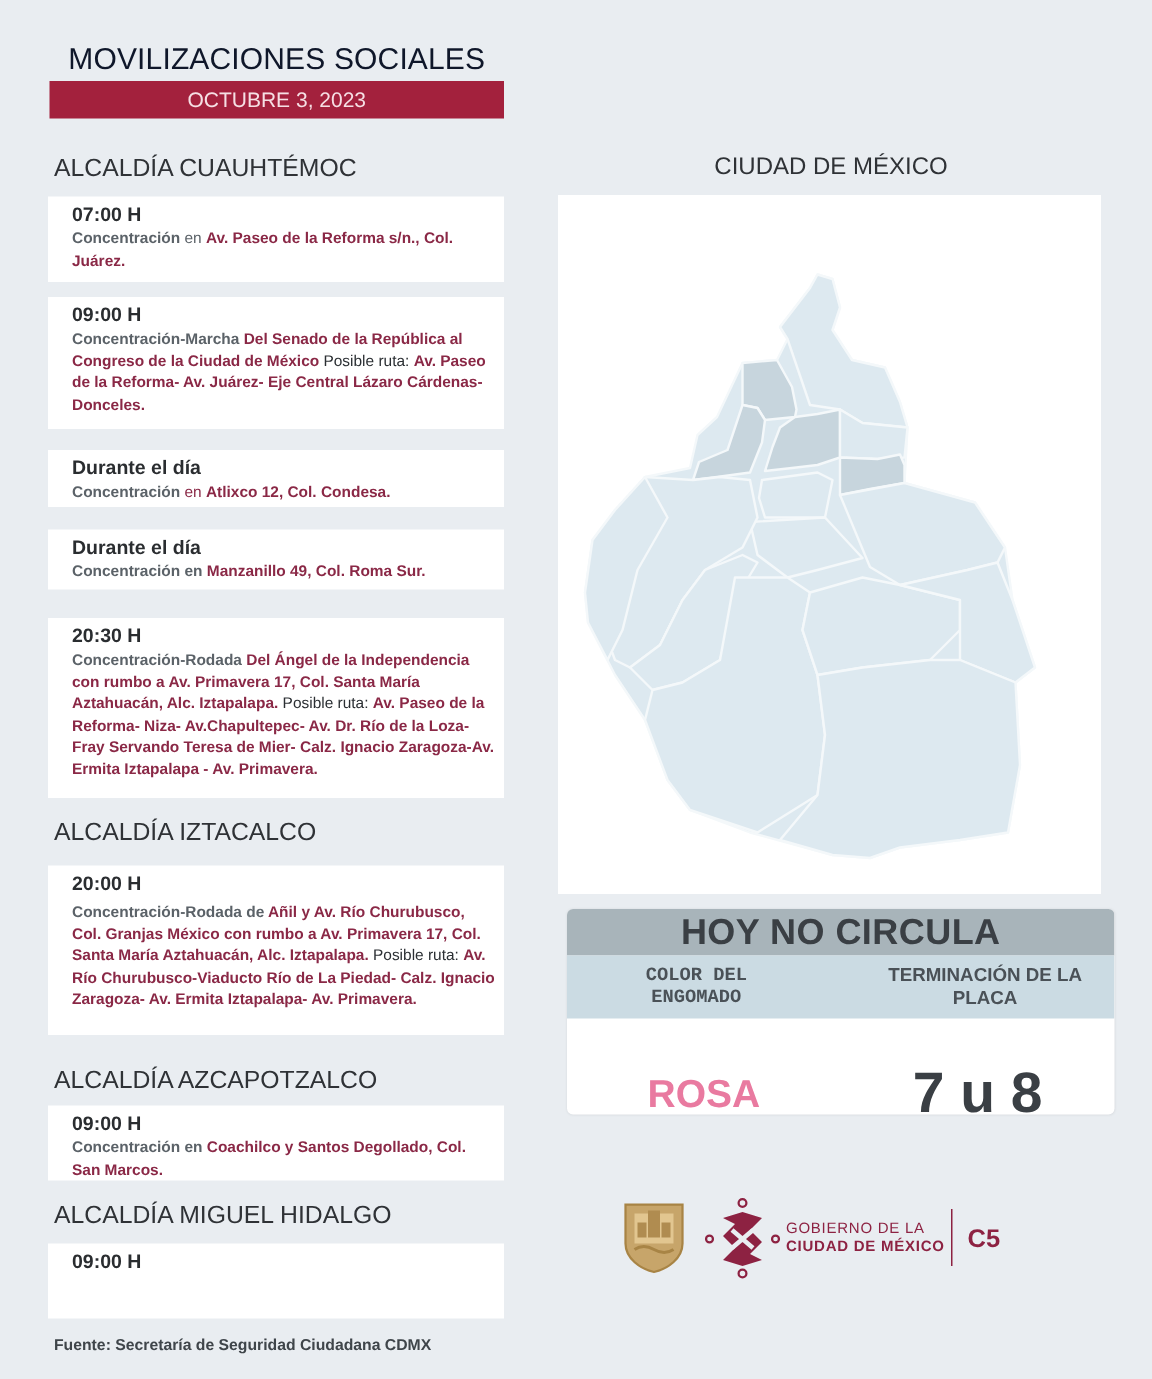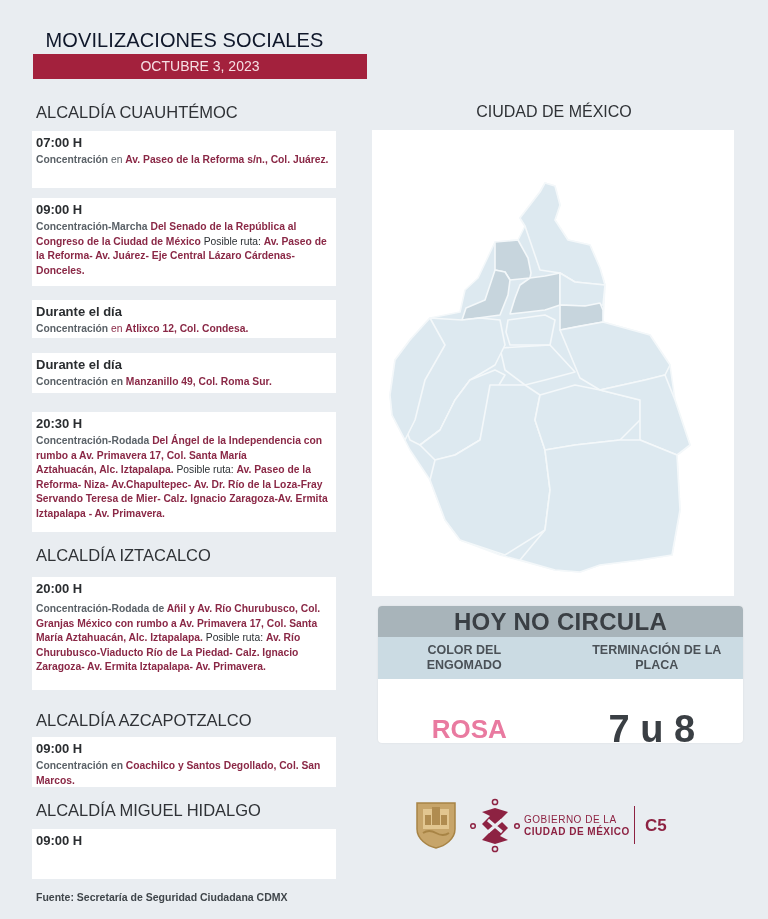--- a/index.html
+++ b/index.html
@@ -2,23 +2,23 @@
 <html><head>
 <meta charset="utf-8">
 <style>
   html, body { margin:0; padding:0; }
   body {
     width:768px; height:919px; background:#e9edf1; position:relative; overflow:hidden;
     font-family:"Liberation Sans", sans-serif; color:#2b2f33;
   }
   .abs { position:absolute; }
   .main-title { left:33px; top:29px; width:303px; text-align:center; font-size:20px; color:#0f172a; letter-spacing:0.1px; }
-  .date-bar { left:33px; top:54px; width:334px; height:25px; background:#a3213d; color:#f6dfe4; text-align:center; font-size:14px; line-height:25px; }
+  .date-bar { left:33px; top:54px; width:303px; height:25px; background:#a3213d; color:#f6dfe4; text-align:center; font-size:14px; line-height:25px; }
   .alc-title { font-size:16.5px; color:#2f3236; left:36px; }
-  .card { background:#ffffff; left:32px; width:304px; padding:4px 4px 2px 4px; box-sizing:border-box; }
+  .card { background:#ffffff; left:32px; width:304px; padding:4px 4px 2px 16px; box-sizing:border-box; }
   .card .time { font-weight:bold; font-size:13px; color:#2a2d30; margin-bottom:3px; }
   .card .desc { font-size:10.3px; line-height:14.5px; font-weight:bold; }
   .desc .t { color:#5b6268; }
   .desc .p { color:#8a2846; }
   .desc .n { color:#2b2f33; font-weight:normal; }
   .cdmx-title { left:372px; top:103px; width:364px; text-align:center; font-size:16px; color:#2f3236; }
   .map-box { left:372px; top:130px; width:362px; height:466px; background:#ffffff; }
   .hnc { left:378px; top:606px; width:365px; height:137px; background:#ffffff; border-radius:4px; overflow:hidden; box-shadow:0 0 2px rgba(0,0,0,0.08); }
   .hnc-head { height:31px; background:#a8b4ba; color:#3a3f44; font-weight:bold; font-size:24px; text-align:center; line-height:32px; letter-spacing:0.3px; }
   .hnc-sub { height:42px; background:#cbdbe3; display:flex; }
@@ -122,21 +122,21 @@
       <path fill="#dde9f0" d="M600 390 L645 380 L665 375 L675 400 L690 445 L677 455 L640 440 L640 420 L640 400 Z"></path>
 
       <path fill="#dde9f0" d="M545 450 L575 445 L620 440 L640 440 L677 455 L680 510 L672 555 L640 560 L600 565 L580 572 L555 570 L520 560 L545 530 L550 490 Z"></path>
     </g>
   </svg>
 </div>
 
 <div class="abs hnc">
   <div class="hnc-head">HOY NO CIRCULA</div>
   <div class="hnc-sub">
-    <div style="padding-left:20px;padding-right:40px;">COLOR DEL ENGOMADO</div>
+    <div style="padding-left:20px;padding-right:40px;font-family:Liberation Mono, monospace;">COLOR DEL ENGOMADO</div>
     <div style="padding-left:20px;padding-right:20px;">TERMINACIÓN DE LA PLACA</div>
   </div>
   <div class="hnc-body">
     <div class="rosa">ROSA</div>
     <div class="plates">7 u 8</div>
   </div>
 </div>
 
 <div class="abs logos">
 

